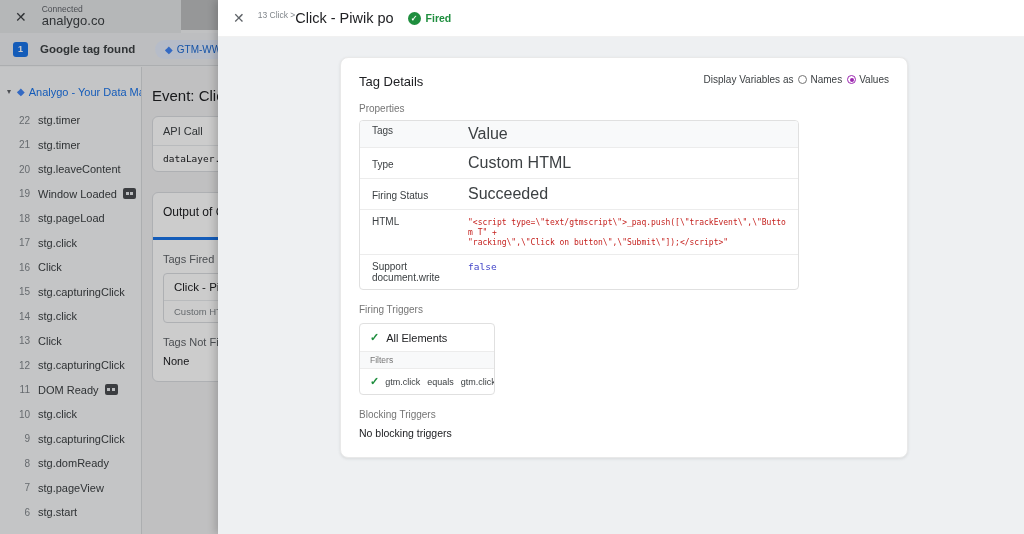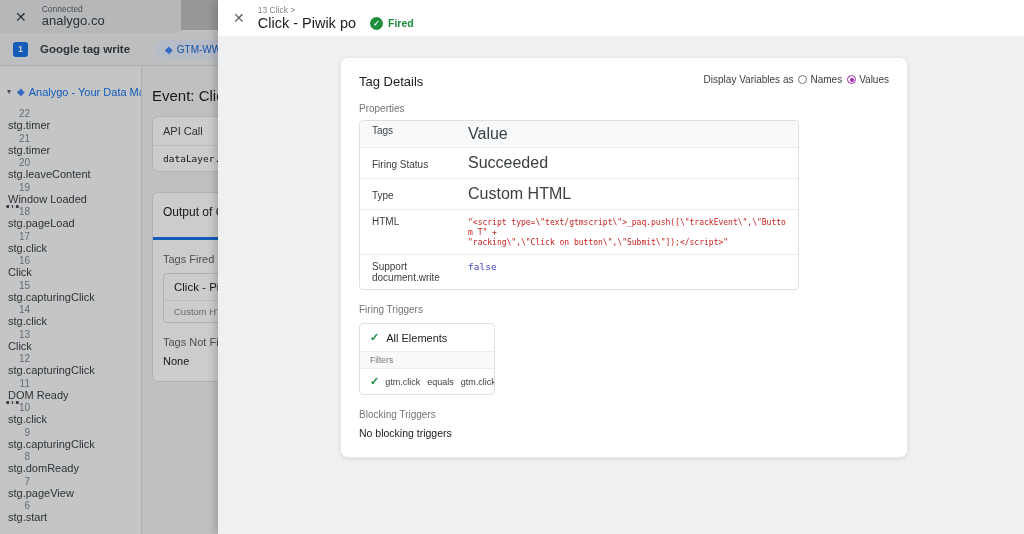--- a/index.html
+++ b/index.html
@@ -23,21 +23,21 @@
   .left-body { position:absolute; top:67px; left:0; right:0; bottom:0; display:flex; }
   .sidebar { width:142px; flex-shrink:0; background:#f6f7f8; border-right:1px solid #d8dadc; padding-top:11px; overflow:hidden; }
   .summary-row { display:flex; align-items:center; height:24px; padding:0 10px 0 30px; }
   .summary-row span { font-size:12px; color:#3c4043; }
   .trash { margin-left:auto; color:#5f6368; display:flex; }
   .tree-item { display:flex; align-items:center; height:27px; padding-left:7px; white-space:nowrap; cursor:pointer; }
   .tree-arrow { font-size:8px; color:#5f6368; }
   .tree-item .diamond { margin:0 4px 0 6px; }
   .tree-label { font-size:11px; color:#1a73e8; }
   .event-list { list-style:none; margin-top:3px; }
-  .event-item { display:flex; align-items:flex-start; height:24.5px; cursor:pointer;flex-direction:column; }
+  .event-item { display:flex; align-items:center; height:24.5px; cursor:pointer; }
   .ev-num { width:30px; flex-shrink:0; text-align:right; font-size:10px; color:#80868b; }
   .ev-lbl { margin-left:8px; font-size:11px; color:#3c4043; white-space:nowrap; }
   .mini-badge { margin-left:6px; width:13px; height:11px; border-radius:2px; background:#4a4d51; display:inline-flex; align-items:center; justify-content:center; gap:1.5px; }
   .mini-badge i { width:3px; height:3px; background:#e8eaed; display:block; }
   .main-area { flex:1; background:#f0f1f2; padding-left:10px; overflow:hidden; }
   .event-title { margin-top:20px; font-size:15px; color:#202124; white-space:nowrap; }
   .api-card { margin-top:12px; width:120px; background:#fff; border:1px solid #dadce0; border-radius:6px; overflow:hidden; }
   .api-head { padding:8px 10px; font-size:11px; color:#3c4043; white-space:nowrap; }
   .api-code { border-top:1px solid #e8eaed; padding:7px 10px; font-size:9.5px; color:#202124; white-space:nowrap; }
   .output-card { margin-top:20px; width:120px; background:#fff; border:1px solid #dadce0; border-radius:6px; overflow:hidden; padding-bottom:14px; }
@@ -48,21 +48,21 @@
   .fired-tag-card { margin-top:8px; width:112%; background:#fff; border:1px solid #dadce0; border-radius:4px; overflow:hidden; }
   .ft-name { padding:7px 10px; font-size:11.5px; color:#202124; white-space:nowrap; cursor:pointer; }
   .ft-type { border-top:1px solid #e8eaed; padding:5px 10px; font-size:9.5px; color:#80868b; white-space:nowrap; }
   .none-val { margin-top:7px; font-size:11px; color:#202124; }
   .scrim { position:absolute; inset:0; background:rgba(0,0,0,0.20); z-index:5; cursor:pointer; }
 
   
   .overlay { position:absolute; left:218px; top:0; width:806px; height:534px; background:#eef0f2; box-shadow:-3px 0 8px rgba(0,0,0,0.18); z-index:10; }
   .ov-header { height:37px; background:#fff; display:flex; align-items:center; border-bottom:1px solid #f1f1f1; }
   .ov-x { margin-left:15px; font-size:14px; color:#5f6368; cursor:pointer; }
-  .ov-titles { margin-left:13px; display:flex; flex-direction:column; justify-content:center; }
+  .ov-titles { margin-left:13px; display:flex; flex-direction:row; justify-content:center; }
   .ov-crumb { font-size:8.5px; color:#80868b; cursor:pointer; }
   .ov-title-row { display:flex; align-items:center; }
   .ov-title { font-size:14.5px; color:#202124; }
   .fired-badge { margin-left:14px; display:flex; align-items:center; gap:5px; }
   .fired-check { width:13px; height:13px; border-radius:50%; background:#1e8e3e; color:#fff; font-size:8px; line-height:13px; text-align:center; font-weight:bold; }
   .fired-text { font-size:10.5px; font-weight:bold; color:#1e8e3e; }
   .ov-body { padding:20px 0 0 122px; }
   .detail-card { width:568px; min-height:324px; background:#fff; border:1px solid #e9e9e9; border-radius:8px; box-shadow:0 1px 3px rgba(60,64,67,0.12); padding:16px 18px 18px; }
   .card-head { display:flex; justify-content:space-between; align-items:flex-start; }
   .card-title { font-size:13px; color:#202124; }
@@ -97,21 +97,21 @@
   <div class="topbar">
     <span class="x">✕</span>
     <div class="conn-block">
       <div class="conn-label">Connected</div>
       <div class="conn-site">analygo.co</div>
     </div>
   </div>
 
   <div class="tag-row">
     <span class="count-badge">1</span>
-    <span class="tag-row-label">Google tag write</span>
+    <span class="tag-row-label">Google tag found</span>
     <span class="gtm-chip">
       <span class="diamond">◆</span>
       <span>GTM-WWI</span>
     </span>
   </div>
 
   <div class="left-body">
     <div class="sidebar">
       <div class="tree-item">
         <span class="tree-arrow">▾</span>
@@ -255,26 +255,26 @@
         </div>
       </div>
 
       <div class="sec-label">Properties</div>
       <div class="prop-table">
         <div class="t-head">
           <span class="t-name">Tags</span>
           <span class="t-val">Value</span>
         </div>
         <div class="t-row">
+          <span class="t-name">Type</span>
+          <span class="t-val">Custom HTML</span>
+        </div>
+        <div class="t-row">
           <span class="t-name">Firing Status</span>
           <span class="t-val">Succeeded</span>
-        </div>
-        <div class="t-row">
-          <span class="t-name">Type</span>
-          <span class="t-val">Custom HTML</span>
         </div>
         <div class="t-row">
           <span class="t-name">HTML</span>
           <span class="t-val code mono">"&lt;script type=\"text/gtmscript\"&gt;_paq.push([\"trackEvent\",\"Buttom T" +
 "racking\",\"Click on button\",\"Submit\"]);&lt;/script&gt;"</span>
         </div>
         <div class="t-row">
           <span class="t-name">Support document.write</span>
           <span class="t-val bool mono">false</span>
         </div>

